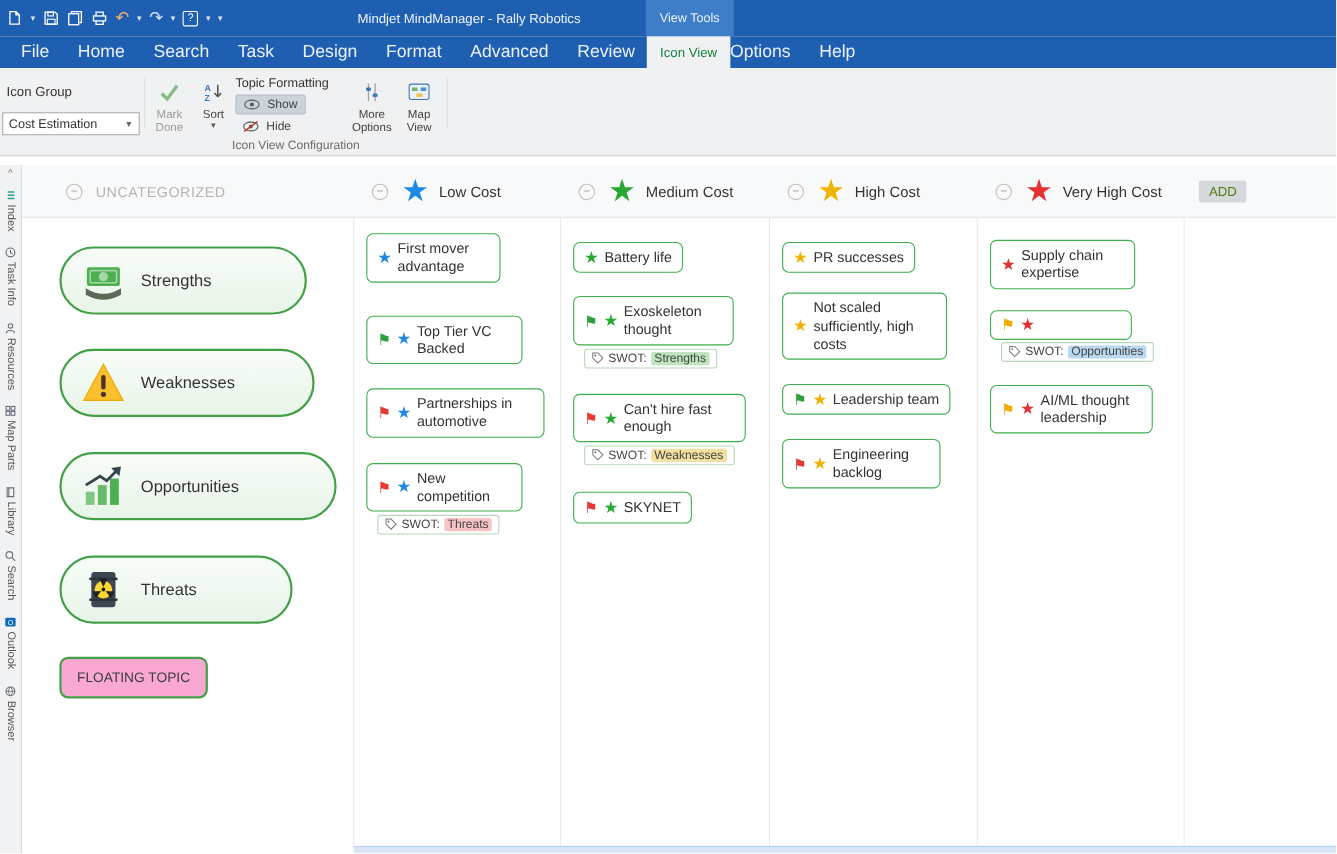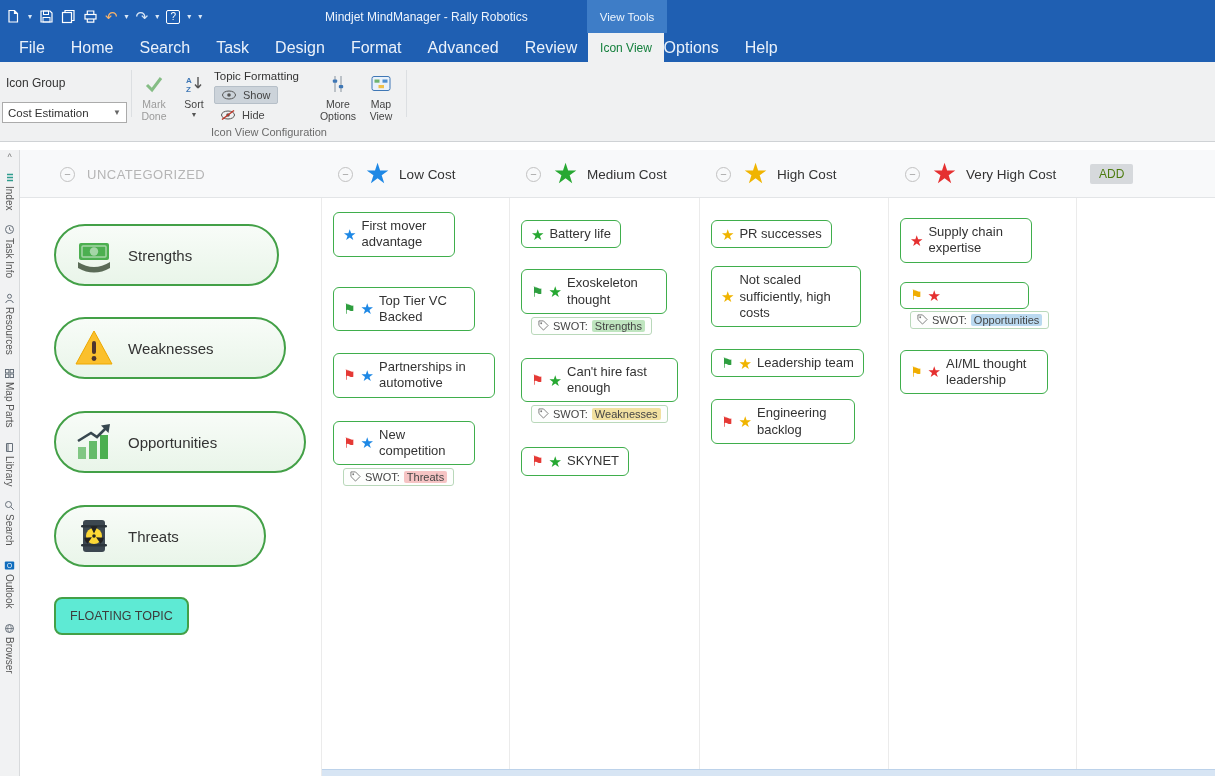--- a/index.html
+++ b/index.html
@@ -69,21 +69,21 @@
   .c-blue { color:#1e88e5; } .c-green { color:#27a832; } .c-gold { color:#f0b400; } .c-red { color:#e53030; }
   .f-green { color:#2e9e3f; } .f-red { color:#e53935; } .f-yellow { color:#f0ad00; }
 
   .swot-tag { display:inline-flex; align-items:flex-start; gap:4px; border:1px solid #b9d8ba; background:#fdfefd; border-radius:3px; padding:2px 6px; font-size:11px; color:#444; margin-left:21px; cursor:pointer; }
   .tag-value { padding:0 3px; border-radius:2px; }
   .hl-red { background:#f6c4c4; } .hl-green { background:#bfe5bf; } .hl-yellow { background:#f1e0a0; } .hl-blue { background:#bad9f0; }
 
   
   .main-topic { display:flex; align-items:center; gap:14px; height:62px; padding:0 18px; border:2px solid #43a047; border-radius:32px; background:linear-gradient(180deg,#f8fcf8,#e9f5e9); margin-left:34px; cursor:pointer; }
   .topic-label { font-size:15px; color:#333; }
-  .floating-topic { display:inline-flex; align-items:center; height:38px; padding:0 14px; border:2px solid #43a047; border-radius:8px; background:#5eead4; font-size:12.5px; color:#3d3d3d; margin-left:34px; cursor:pointer; }
+  .floating-topic { display:inline-flex; align-items:center; height:38px; padding:0 14px; border:2px solid #43a047; border-radius:8px; background:#f9a8d4; font-size:12.5px; color:#3d3d3d; margin-left:34px; cursor:pointer; }
 
   .hscrollbar { position:absolute; left:302px; right:0; bottom:0; height:7px; background:#d7e5f4; border-top:1px solid #bcd2ea; cursor:pointer; }
 </style>
 </head>
 <body>
 
 <div class="app">
 
   <div class="titlebar">
     <div class="qat">

